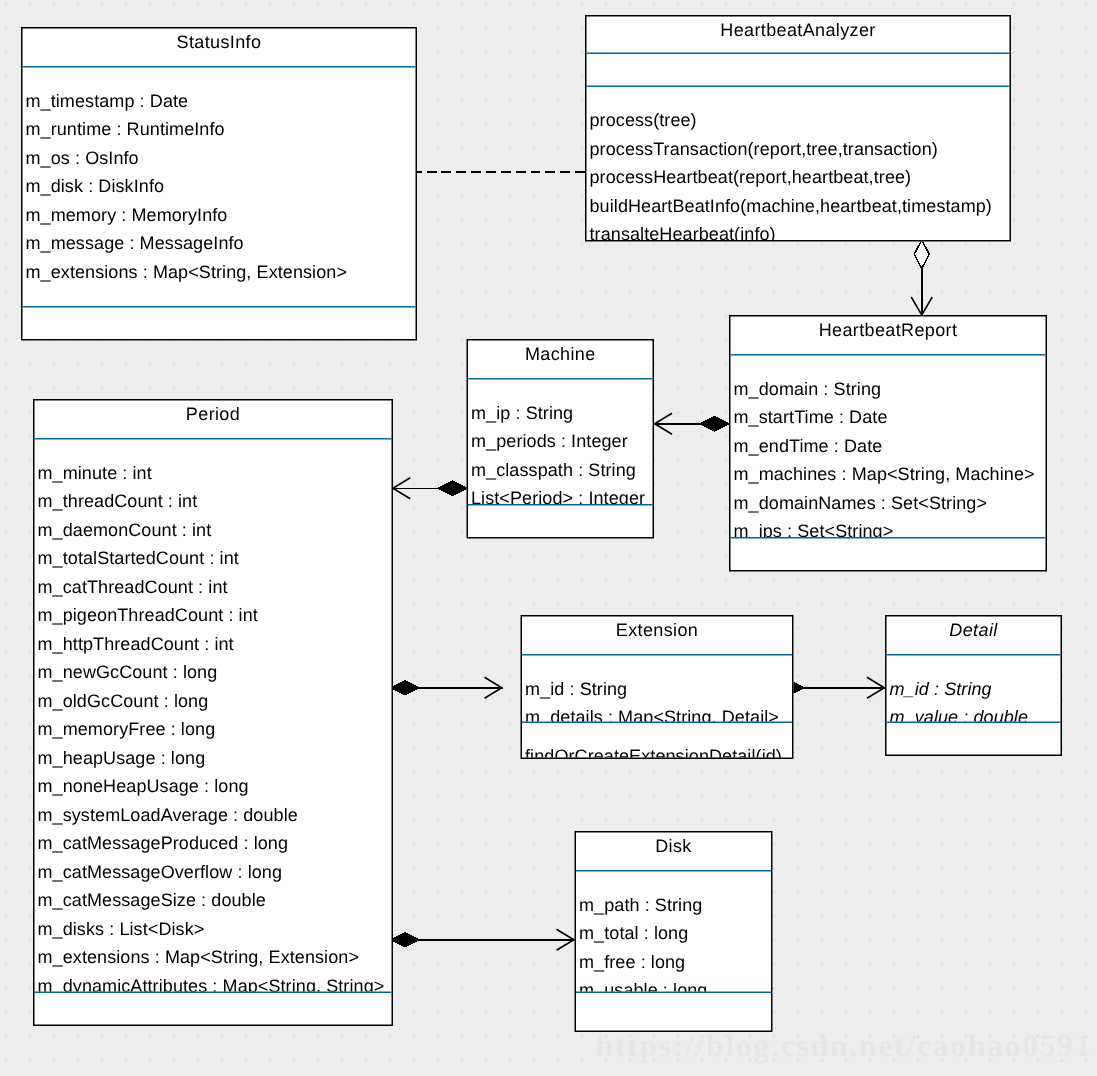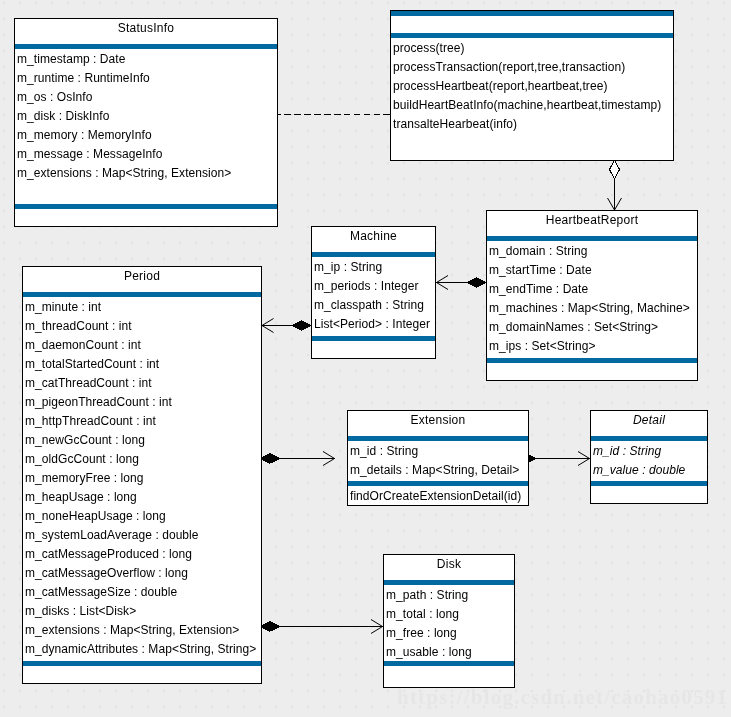--- a/index.html
+++ b/index.html
@@ -5,21 +5,21 @@
   html,body{margin:0;padding:0;}
   body{width:731px;height:717px;overflow:hidden;background:#eeeeee;
        font-family:"Liberation Sans",sans-serif;}
   #canvas{position:absolute;left:0;top:0;width:731px;height:717px;
     background-color:#ededed;
     background-image:radial-gradient(circle at 0.7px 0.7px, #d9d9d9 0.75px, rgba(0,0,0,0) 1.05px);
     background-size:16px 16px;background-position:3.3px 2.3px;}
   .uml{position:absolute;background:#ffffff;border:1px solid #000;box-sizing:border-box;}
   .uml-title{text-align:center;font-size:12px;color:#000;box-sizing:border-box;
              line-height:18px;padding-top:0px;letter-spacing:0.25px;}
-  .sec{border-top:5px solid #0369a1;box-sizing:border-box;overflow:hidden;padding-top:1px;}
+  .sec{border-top:1px solid #0369a1;box-sizing:border-box;overflow:hidden;padding-top:13px;}
   .row{font-size:12px;line-height:19px;height:19px;padding-left:2px;white-space:nowrap;color:#000;letter-spacing:0.06px;}
   svg.edges{position:absolute;left:0;top:0;width:731px;height:717px;overflow:visible;}
   .wm{position:absolute;font-family:"Liberation Serif",serif;color:#e6e6e6;font-size:21px;
       white-space:nowrap;letter-spacing:1.2px;line-height:21px;}
 </style>
 </head>
 <body>
 
 <div id="canvas">
   <svg class="edges" width="731" height="717" shape-rendering="crispEdges">
@@ -87,20 +87,21 @@
       <div class="row">m_os : OsInfo</div>
       <div class="row">m_disk : DiskInfo</div>
       <div class="row">m_memory : MemoryInfo</div>
       <div class="row">m_message : MessageInfo</div>
       <div class="row">m_extensions :  Map&lt;String, Extension&gt;</div>
     </div>
     <div class="sec ops" style="height:22px">
     </div>
   </div>
   <div class="uml" style="left:390px;top:10px;width:284px;height:151px;">
+    <div class="uml-title" style="height:24px">HeartbeatAnalyzer</div>
     <div class="sec attrs" style="height:22px">
     </div>
     <div class="sec ops" style="height:103px">
       <div class="row">process(tree)</div>
       <div class="row">processTransaction(report,tree,transaction)</div>
       <div class="row">processHeartbeat(report,heartbeat,tree)</div>
       <div class="row">buildHeartBeatInfo(machine,heartbeat,timestamp)</div>
       <div class="row">transalteHearbeat(info)</div>
     </div>
   </div>

